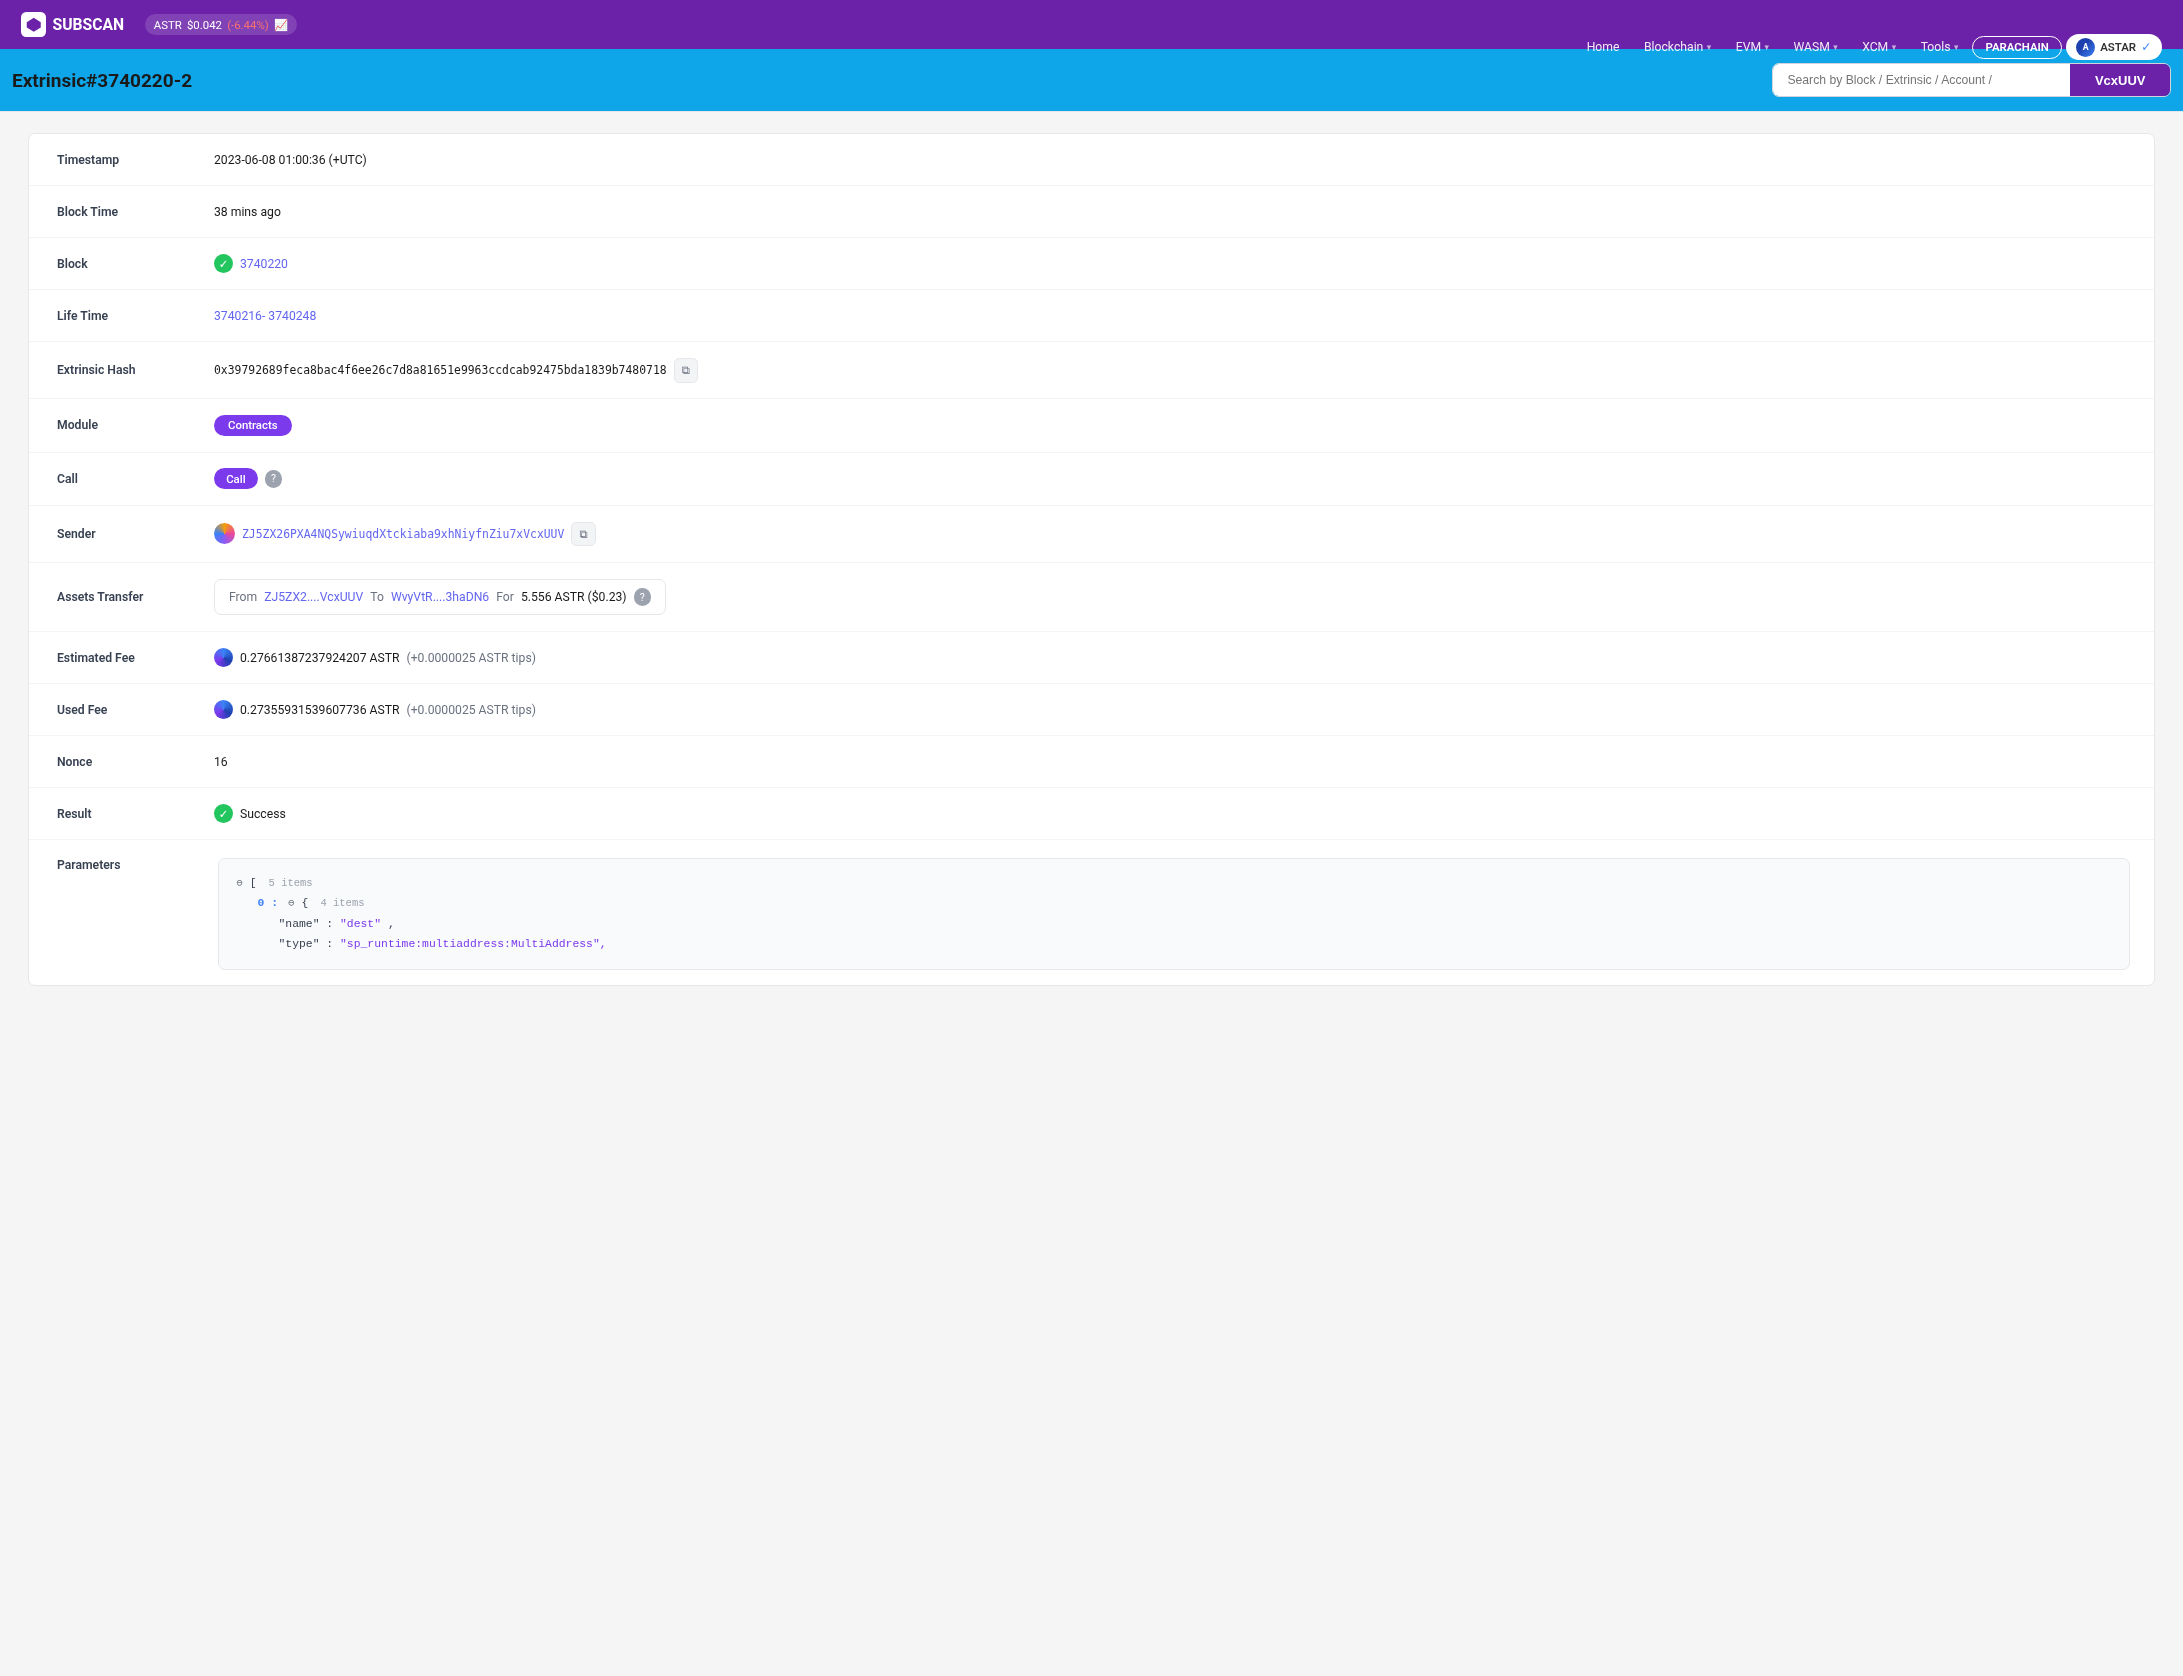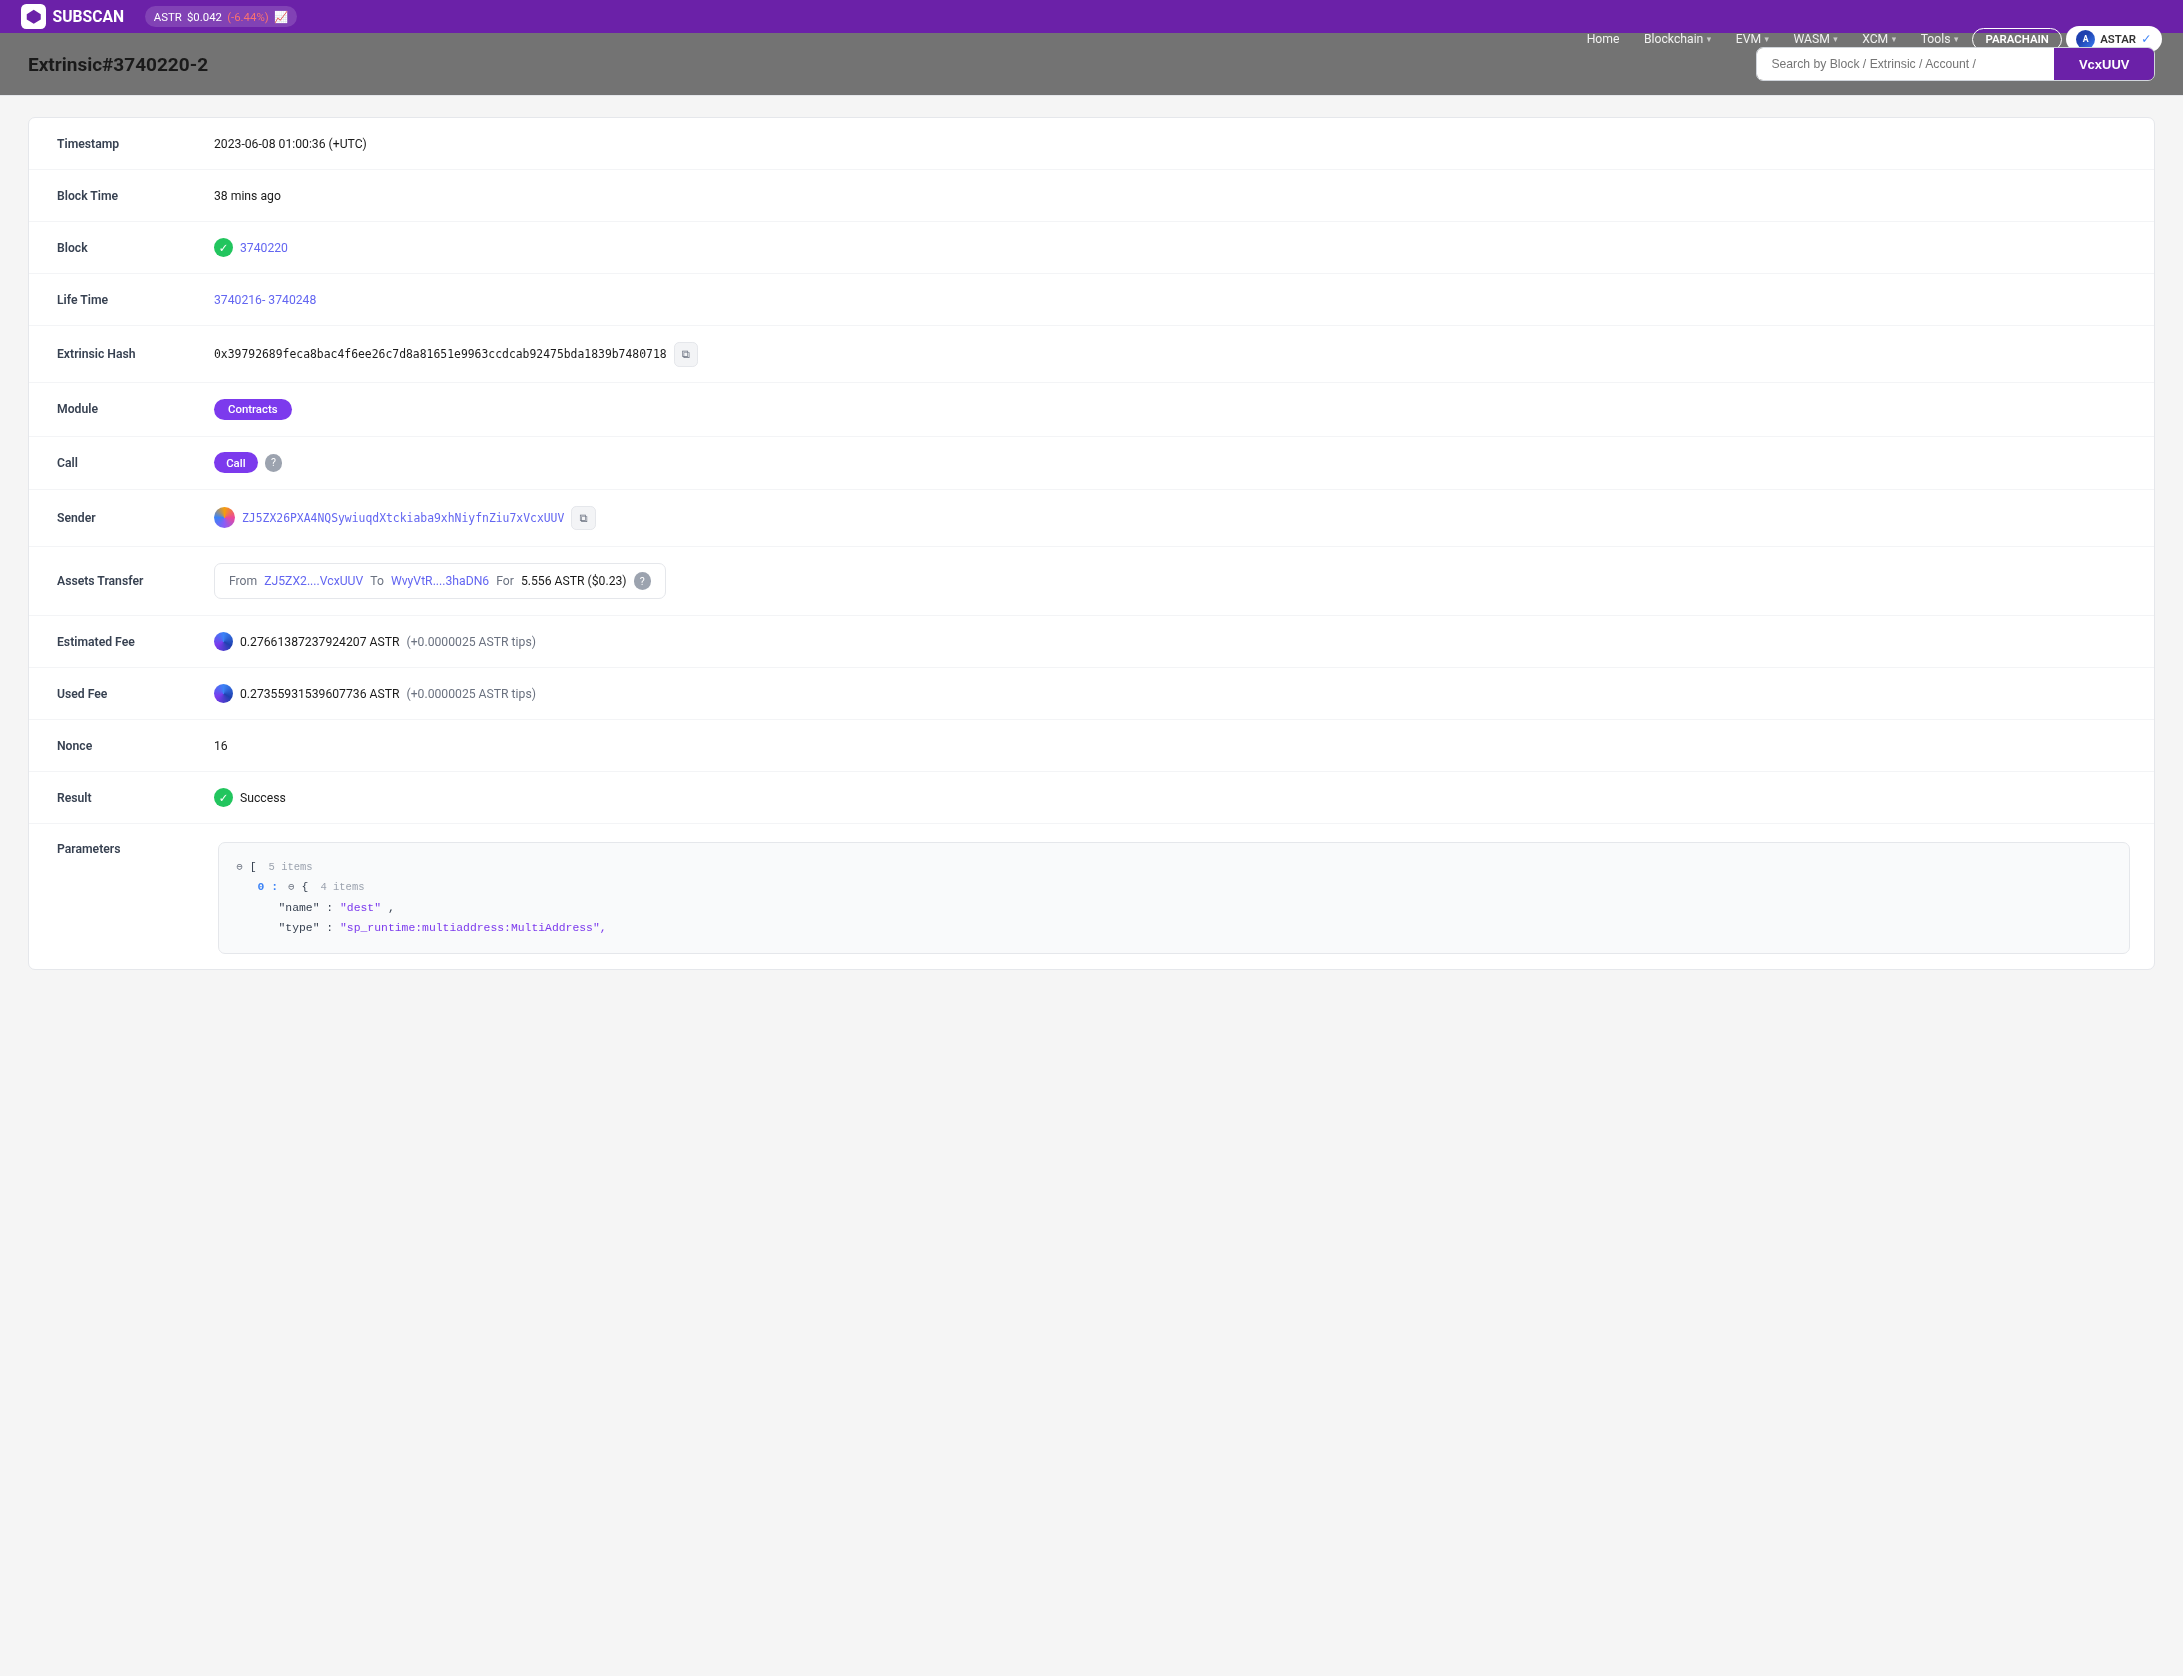--- a/index.html
+++ b/index.html
@@ -4,21 +4,21 @@
   <style>
     * { box-sizing: border-box; margin: 0; padding: 0; }
     body { font-family: -apple-system, BlinkMacSystemFont, 'Segoe UI', Roboto, sans-serif; background: #f5f5f5; font-size: 12.2px; }
 
     
     .navbar {
       background: #6b21a8;
       display: flex;
       align-items: center;
       padding: 0 21px;
-      height: 33px;
+      height: 49px;
       gap: 21px;
     }
     .navbar-brand {
       display: flex;
       align-items: center;
       gap: 7px;
       color: white;
       font-weight: 700;
       font-size: 15.7px;
     }
@@ -74,23 +74,23 @@
       width: 19px; height: 19px;
       border-radius: 50%;
       background: linear-gradient(135deg, #1e40af 40%, #3b82f6 100%);
       display: flex; align-items: center; justify-content: center;
     }
     .astar-badge-text { font-size: 11.4px; font-weight: 600; color: #333; }
     .checkmark-blue { color: #3b82f6; font-size: 12.2px; }
 
     
     .page-header {
-      background: #737373;
+      background: #0ea5e9;
       border-bottom: 0.9px solid #e5e7eb;
-      padding: 14px 28px;
+      padding: 14px 12px;
       display: flex;
       align-items: center;
       justify-content: space-between;
     }
     .page-title { font-size: 19px; font-weight: 700; color: #1a1a1a; }
     .search-bar {
       display: flex;
       gap: 0;
       border-radius: 7px;
       overflow: hidden;

